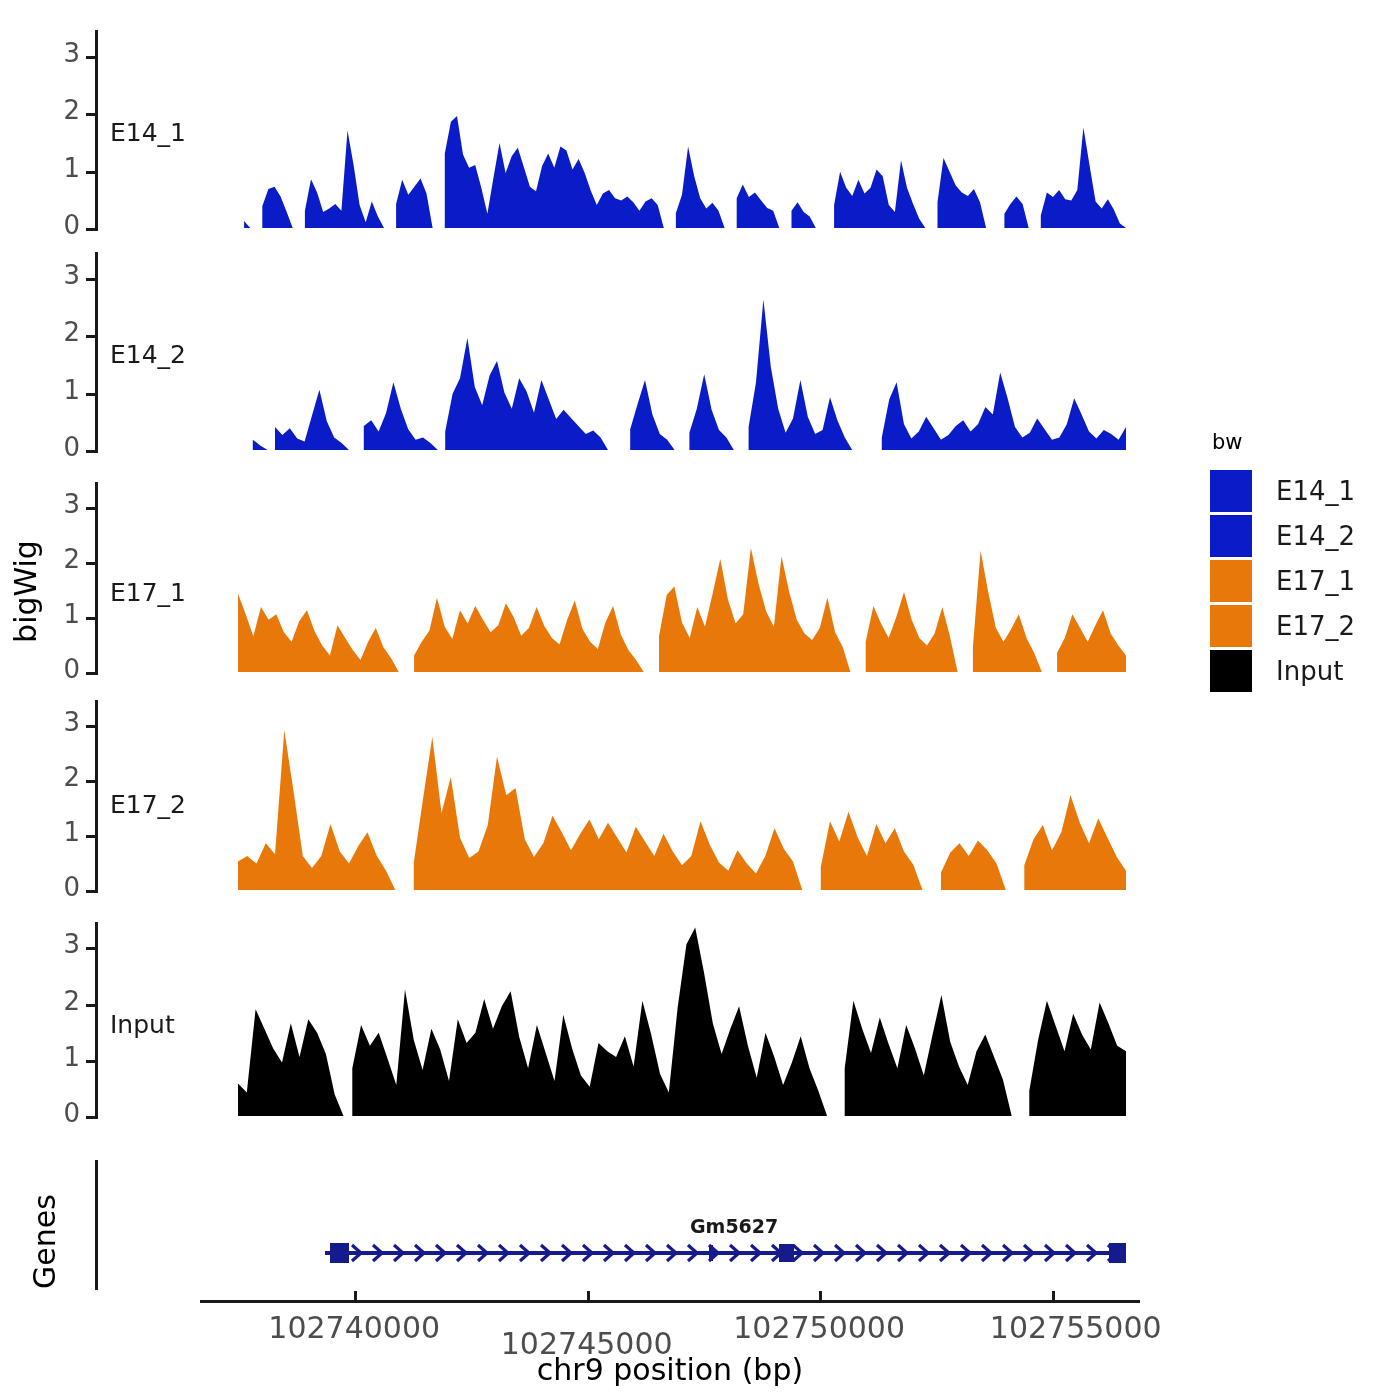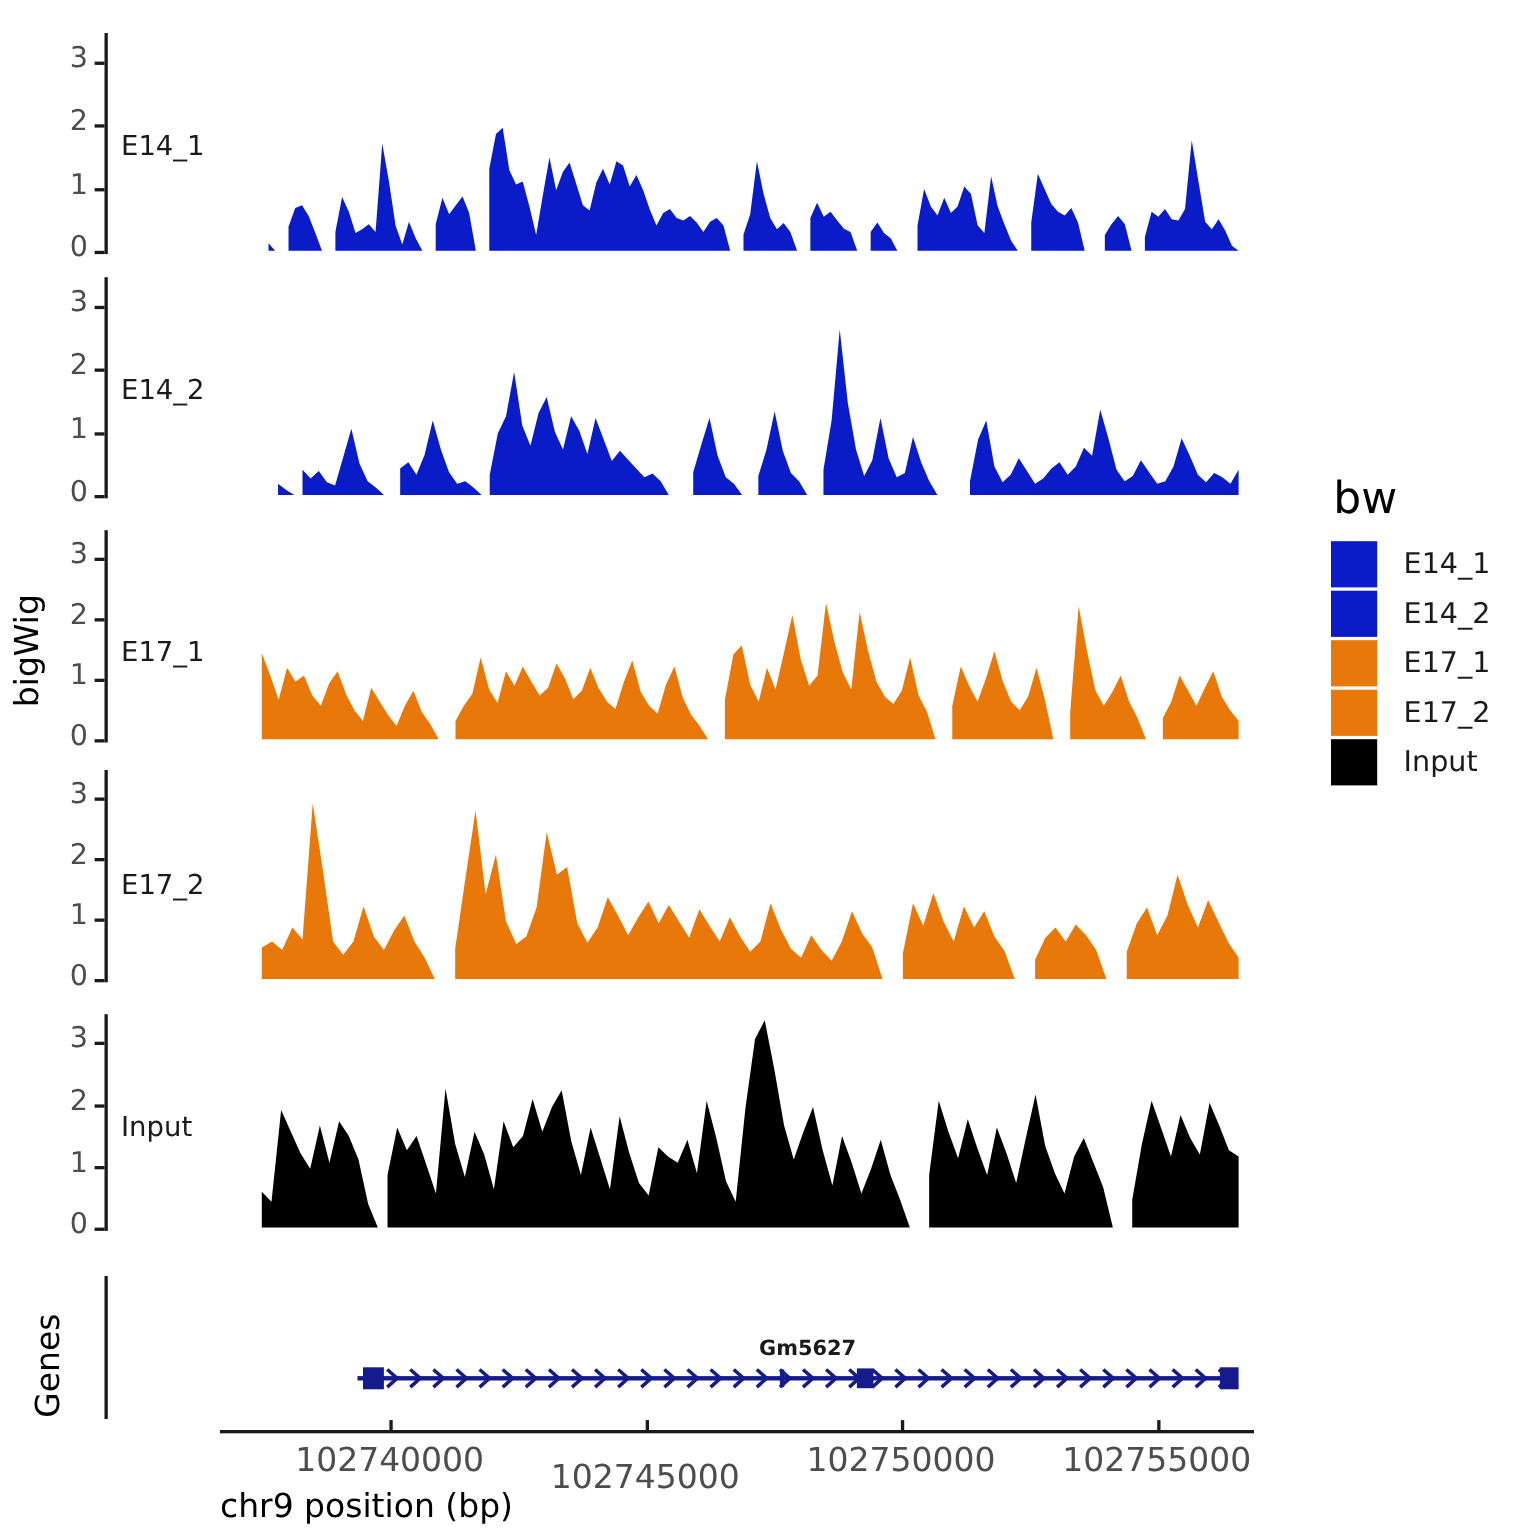--- a/index.html
+++ b/index.html
@@ -135,32 +135,33 @@
     top: 10px;
     text-align: center;
     width: 220px;
     white-space: nowrap;
   }
   #xaxis-title {
     position: absolute;
     left: 200px;
     top: 52px;
     width: 940px;
+    text-align: center;
     font-size: 30px;
     color: #000;
   }
   
   #legend {
     position: absolute;
     left: 1210px;
     top: 430px;
     width: 190px;
   }
   #legend-title {
-    font-size: 40px;
+    font-size: 21px;
     color: #000;
     margin: 0 0 14px 2px;
   }
   .legend-row {
     display: flex;
     align-items: center;
     height: 45px;
   }
   .legend-swatch {
     width: 42px;
@@ -313,21 +314,21 @@
   <div id="xaxis">
     <div id="xaxis-line"></div>
     <div id="xticks">
         <div class="xtick" style="left: 354.23px;"></div>
         <div class="xlabel" style="left: 244.23px;">102740000</div>
         <div class="xtick" style="left: 586.691px;"></div>
         <div class="xlabel" style="left: 476.691px; margin-top: 16px;">102745000</div>
         <div class="xtick" style="left: 819.152px;"></div>
         <div class="xlabel" style="left: 709.152px;">102750000</div>
         <div class="xtick" style="left: 1051.61px;"></div>
-        <div class="xlabel" style="left: 941.613px;">102755000</div>
+        <div class="xlabel" style="left: 941.613px; text-align: right;">102755000</div>
       </div>
     <div id="xaxis-title">chr9 position (bp)</div>
   </div>
 
   <div id="legend">
     <div id="legend-title">bw</div>
     <div id="legend-items">
         <div class="legend-row">
           <div class="legend-swatch" style="background: rgb(10, 27, 200);"></div>
           <div class="legend-label">E14_1</div>

